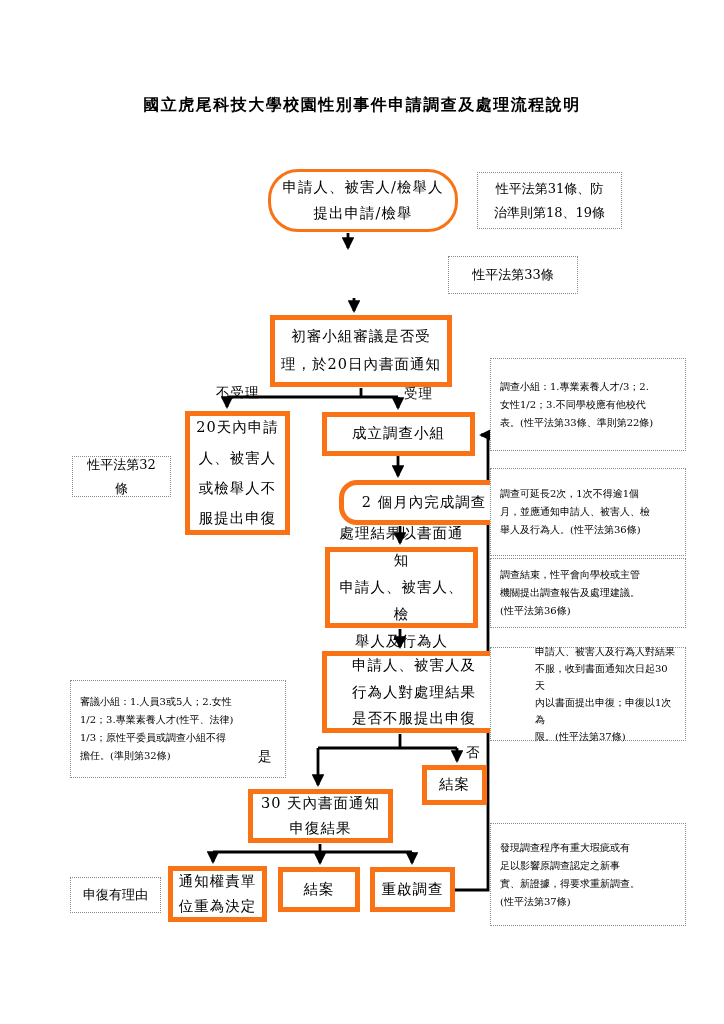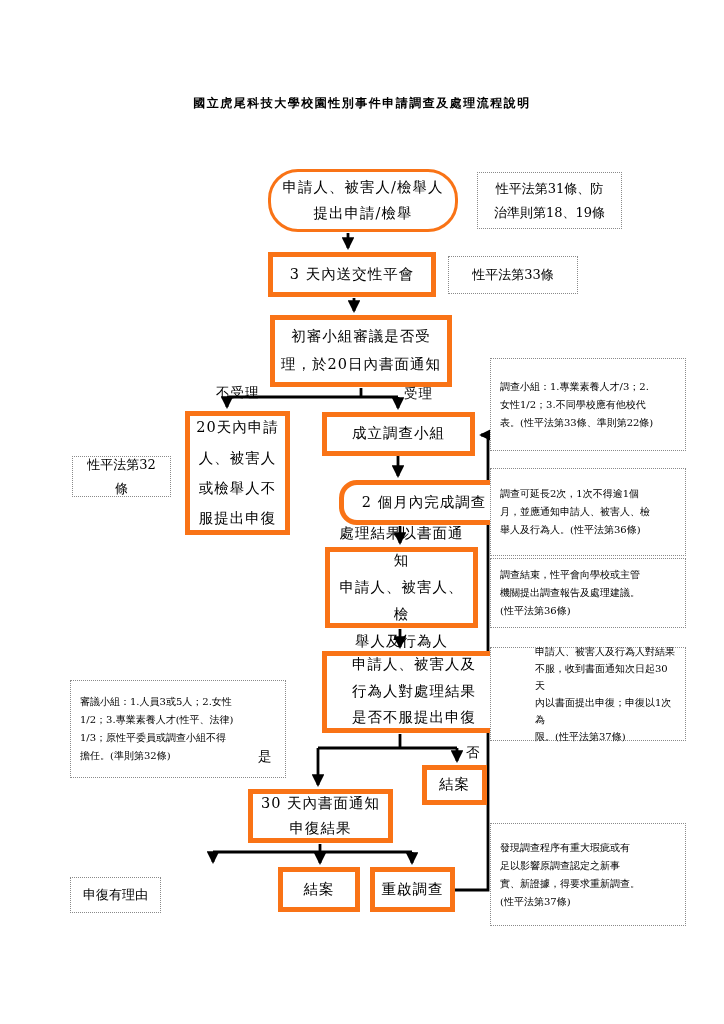--- a/index.html
+++ b/index.html
@@ -7,21 +7,21 @@
     position:relative;
     width:724px;height:1024px;
     background:#ffffff;
     font-family:"DejaVu Serif","Liberation Serif",serif;
     color:#000;
     overflow:hidden;
   }
   #connectors{position:absolute;left:0;top:0;z-index:1;}
   .title{
     position:absolute;left:0;top:95px;width:724px;
-    text-align:center;font-size:12px;font-weight:bold;
+    text-align:center;font-size:16px;font-weight:bold;
     letter-spacing:1.5px;z-index:2;
   }
   .node{
     position:absolute;z-index:2;
     background:#fff;border:5px solid #f97316;
     display:flex;align-items:center;justify-content:center;
     text-align:center;font-size:14.5px;line-height:1.9;
     letter-spacing:1px;white-space:pre-line;
     box-sizing:border-box;padding:2px 4px;
   }
@@ -80,47 +80,48 @@
 
       <path d="M455 890 L488 890 L488 435 L481 435" marker-end="url(#arrow)"></path>
     </g>
   </svg>
 
   <div class="title">國立虎尾科技大學校園性別事件申請調查及處理流程說明</div>
 
   <div class="node oval" style="left:268px;top:169px;width:190px;height:63px;">申請人、被害人/檢舉人
 提出申請/檢舉</div>
 
-  <div class="node" style="left:268px;top:252px;width:168px;height:45px;">3 天內送交性平會</div>
 
   <div class="node" style="left:270px;top:315px;width:182px;height:72px;">初審小組審議是否受
 理，於20日內書面通知</div>
 
   <div class="node" style="left:185px;top:411px;width:105px;height:124px;line-height:2.1;">20天內申請
 人、被害人
 或檢舉人不
 服提出申復</div>
 
   <div class="node" style="left:322px;top:412px;width:153px;height:44px;">成立調查小組</div>
 
   <div class="node" style="left:339px;top:480px;width:170px;height:45px;border-radius:18px;">2 個月內完成調查</div>
 
   <div class="node" style="left:325px;top:547px;width:153px;height:81px;line-height:1.85;">處理結果以書面通知
 申請人、被害人、檢
 舉人及行為人</div>
 
-  <div class="node" style="left:322px;top:651px;width:184px;height:82px;line-height:1.85;font-family:Liberation Mono, monospace;">申請人、被害人及
+  <div class="node" style="left:322px;top:651px;width:184px;height:82px;line-height:1.85;">申請人、被害人及
 行為人對處理結果
 是否不服提出申復</div>
 
   <div class="node" style="left:248px;top:789px;width:145px;height:54px;line-height:1.75;">30 天內書面通知
 申復結果</div>
 
   <div class="node" style="left:422px;top:765px;width:65px;height:40px;">結案</div>
 
+  <div class="node" style="left:168px;top:866px;width:99px;height:56px;line-height:1.75;">通知權責單
+位重為決定</div>
 
   <div class="node" style="left:278px;top:867px;width:82px;height:45px;">結案</div>
 
   <div class="node" style="left:370px;top:867px;width:85px;height:45px;">重啟調查</div>
 
   <div class="edge-label" style="left:180px;top:384px;margin-left:36px;">不受理</div>
   <div class="edge-label" style="left:404px;top:385px;">受理</div>
   <div class="edge-label" style="left:258px;top:748px;">是</div>
   <div class="edge-label" style="left:466px;top:744px;">否</div>
 

